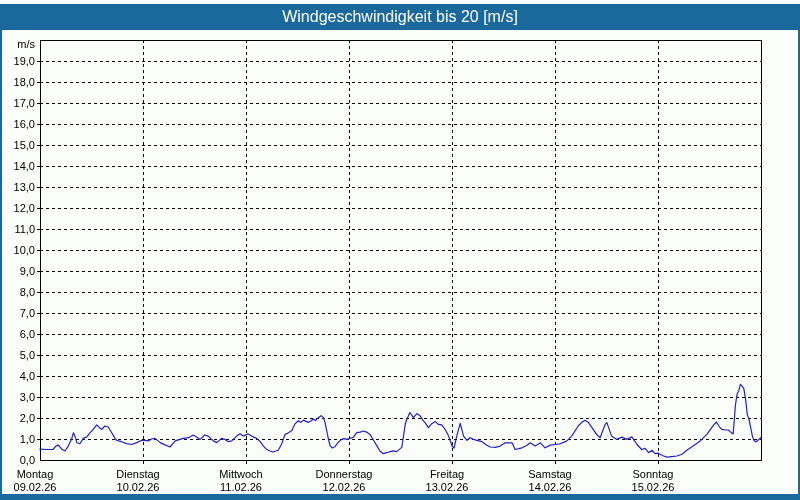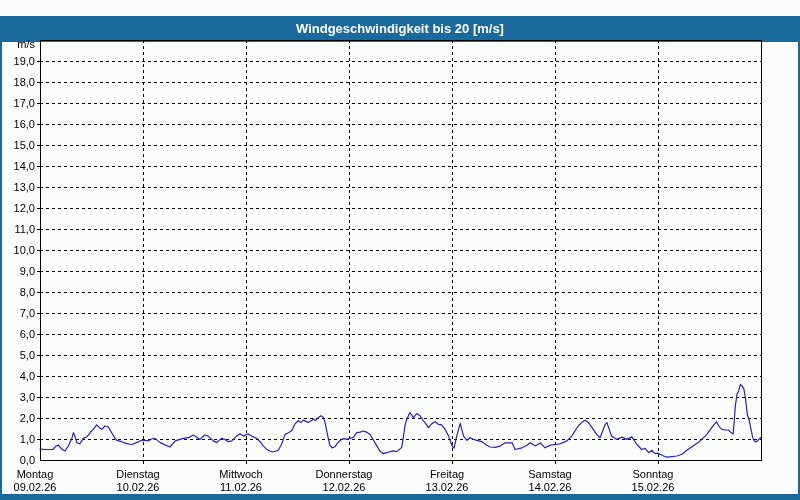--- a/index.html
+++ b/index.html
@@ -2,24 +2,24 @@
 <html><head>
 <meta charset="utf-8">
 <style>
   html,body{margin:0;padding:0;background:#ffffff;}
   .window{
     width:800px;height:500px;position:relative;overflow:hidden;
     background:var(--content-bg,#fbfdfb);
     font-family:"Liberation Sans",sans-serif;
   }
   .titlebar{
-    position:absolute;top:16px;left:0;width:800px;height:26px;
+    position:absolute;top:4px;left:0;width:800px;height:26px;
     background:var(--frame,#1a699c);
     color:var(--title-text,#ffffff);
-    font-size:13px;font-weight:bold;line-height:26px;text-align:center;
+    font-size:16px;font-weight:normal;line-height:26px;text-align:center;
   }
   .edge{position:absolute;background:var(--frame,#1a699c);}
   .edge-left{left:0;top:26px;width:2px;height:468px;}
   .edge-right{left:798px;top:26px;width:2px;height:468px;}
   .edge-bottom{left:0;top:494px;width:800px;height:6px;}
   .chart-area{position:absolute;left:2px;top:26px;width:796px;height:468px;}
   .grid{stroke:var(--grid,#000);stroke-width:1;stroke-dasharray:3,3;shape-rendering:crispEdges;}
   .axis{stroke:var(--grid,#000);stroke-width:1;shape-rendering:crispEdges;}
   .frame-rect{fill:none;stroke:var(--grid,#000);stroke-width:1;shape-rendering:crispEdges;}
   .ticklabel{font-size:11px;fill:var(--text,#000);font-family:"Liberation Sans",sans-serif;}

